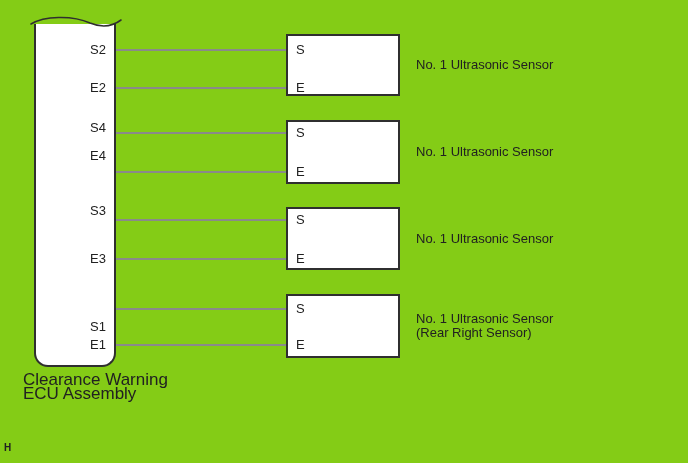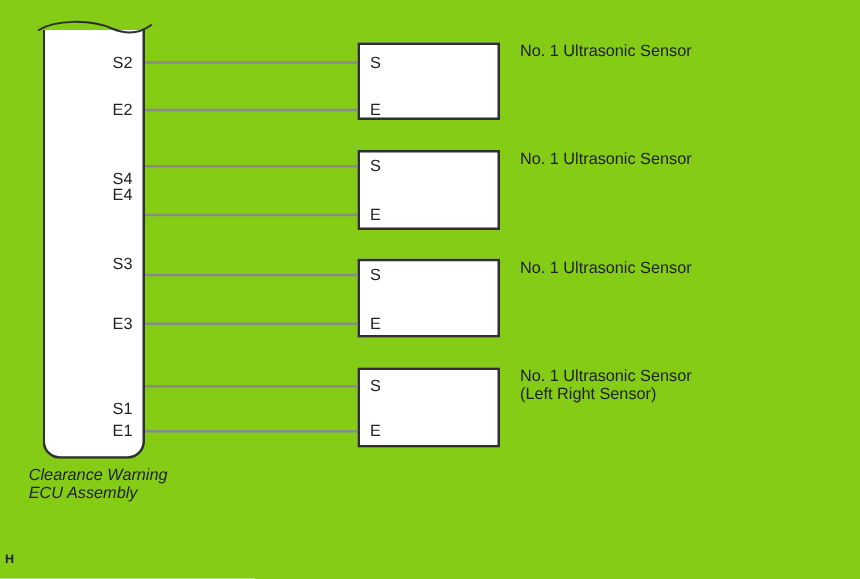--- a/index.html
+++ b/index.html
@@ -25,21 +25,21 @@
     border-bottom:2px solid var(--outline);
     border-radius:0 0 14px 14px;
     background:#ffffff;
   }
   .break-line{position:absolute;left:28px;top:13px;width:96px;height:22px;color:var(--outline);}
   
   .pin{
     position:absolute;left:40px;width:66px;height:14px;
     font-size:13px;line-height:14px;text-align:right;
   }
-  .p1{top:43px}.p2{top:81px}.p3{top:136px}.p4{top:149px}
+  .p1{top:43px}.p2{top:81px}.p3{top:121px}.p4{top:149px}
   .p5{top:204px}.p6{top:252px}.p7{top:320px}.p8{top:338px}
   
   .wire{position:absolute;left:116px;width:170px;height:2px;background:var(--wire);}
   .w1{top:49px}.w2{top:87px}.w3{top:132px}.w4{top:171px}
   .w5{top:219px}.w6{top:258px}.w7{top:308px}.w8{top:344px}
   
   .sensor-box{
     position:absolute;left:286px;width:114px;
     border:2px solid var(--outline);background:#ffffff;
   }
@@ -50,31 +50,31 @@
   
   .term{
     position:absolute;left:296px;width:20px;height:14px;
     font-size:13px;line-height:14px;
   }
   .t1{top:43px}.t2{top:81px}.t3{top:126px}.t4{top:165px}
   .t5{top:213px}.t6{top:252px}.t7{top:302px}.t8{top:338px}
   
   .desc{
     position:absolute;left:416px;width:260px;
-    display:flex;flex-direction:column;
+    display:flex;flex-direction:column;justify-content:center;
     font-size:13px;line-height:14px;
   }
   .d1{top:34px;height:62px}
   .d2{top:120px;height:64px}
   .d3{top:207px;height:63px}
   .d4{top:294px;height:64px}
   
   .ecu-caption{
     position:absolute;left:23px;top:373px;width:180px;
-    font-size:13px;line-height:14px;font-style:italic;
+    font-size:17px;line-height:14px;
   }
   
   .page-marker{
     position:absolute;left:4px;top:442px;
     font-size:10px;font-weight:700;line-height:12px;
   }
 </style>
 </head>
 <body>
 
@@ -121,21 +121,21 @@
     <div>No. 1 Ultrasonic Sensor</div>
   </div>
   <div class="desc d2">
     <div>No. 1 Ultrasonic Sensor</div>
   </div>
   <div class="desc d3">
     <div>No. 1 Ultrasonic Sensor</div>
   </div>
   <div class="desc d4">
     <div>No. 1 Ultrasonic Sensor</div>
-    <div>(Left Right Sensor)</div>
+    <div>(Rear Right Sensor)</div>
   </div>
 
   <div class="ecu-caption">
     <div>Clearance Warning</div>
     <div>ECU Assembly</div>
   </div>
 
   <div class="page-marker">H</div>
 
 </div>

